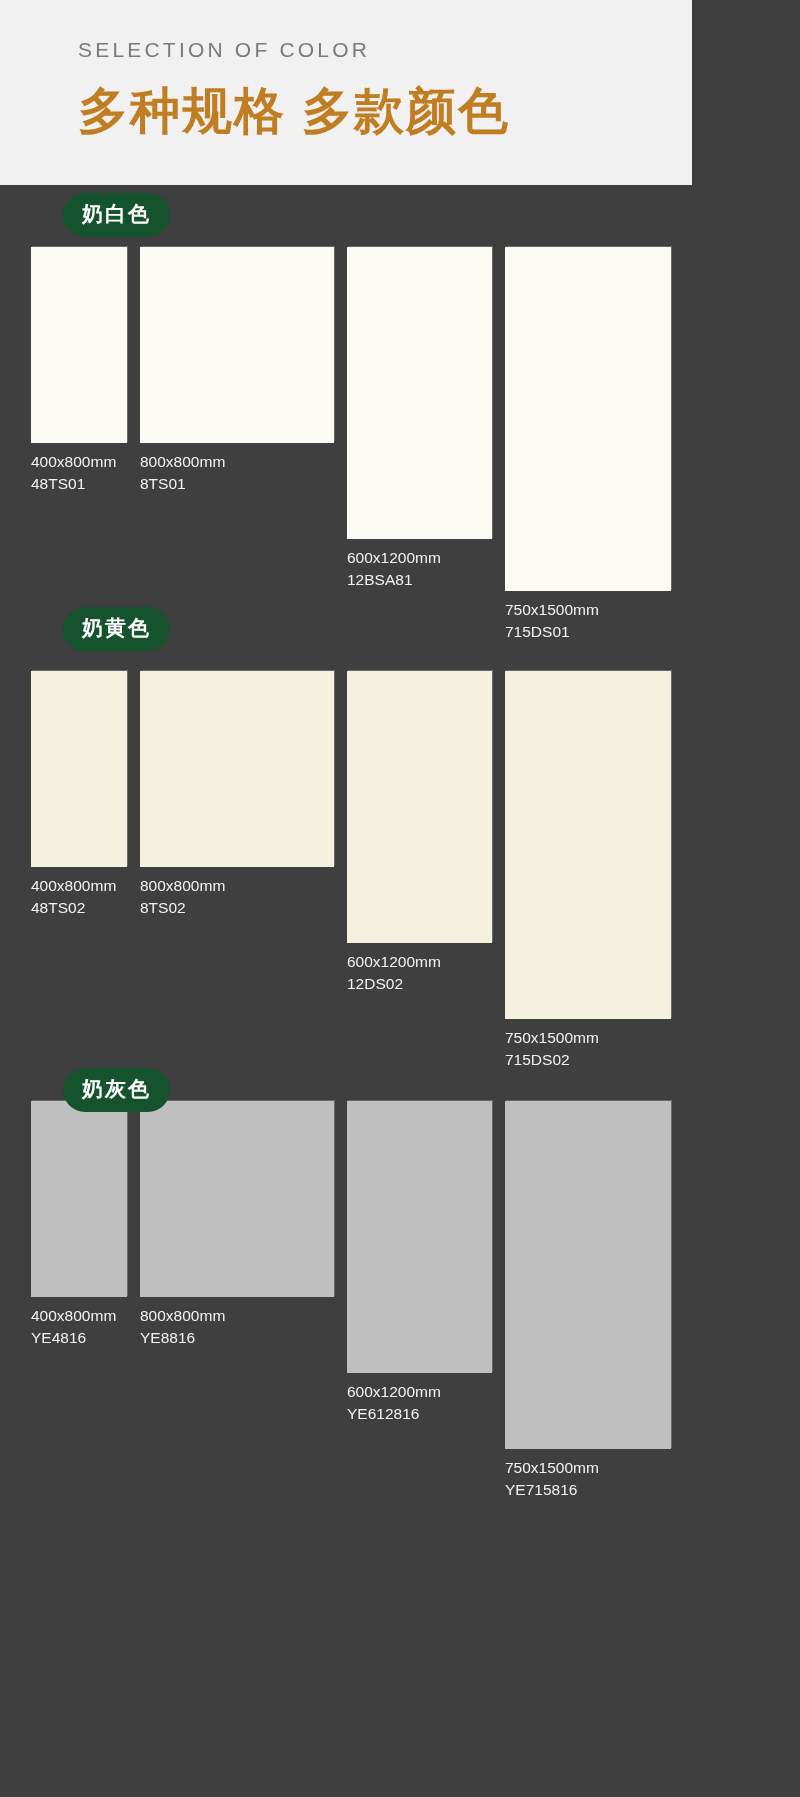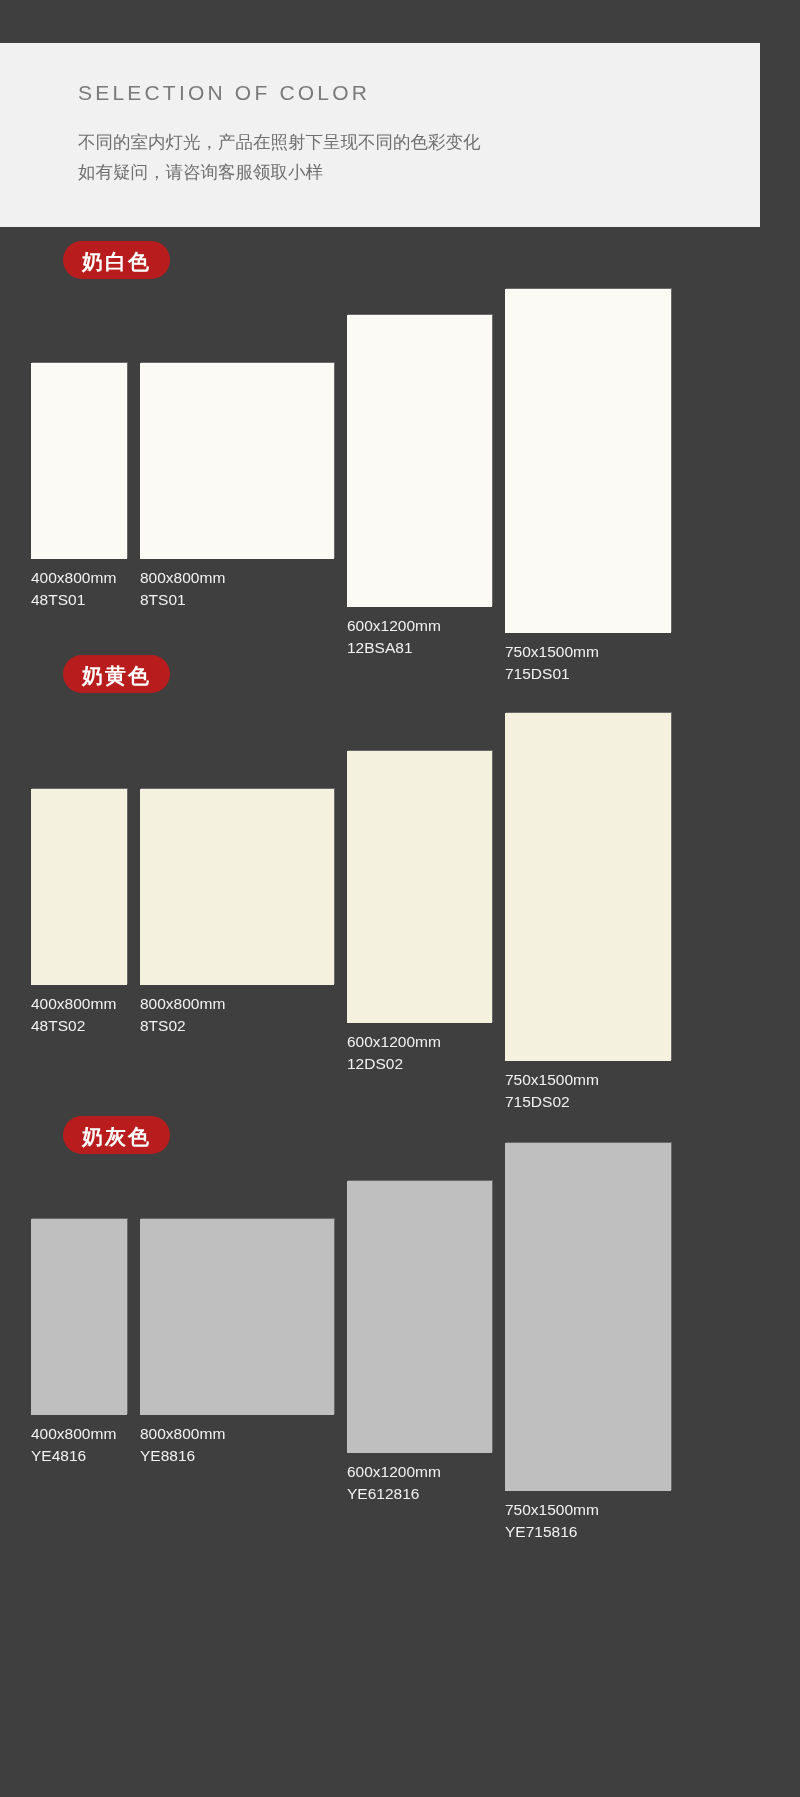--- a/index.html
+++ b/index.html
@@ -7,23 +7,22 @@
   body {
     font-family:"Liberation Sans", sans-serif;
     background:#3f3f3f;
     width:800px;
     overflow-x:hidden;
   }
 
   
   .header {
     background:#f1f1f1;
-    width:760px;
+    width:692px;
     padding:38px 0 40px 78px;
-    margin-top:43px;
   }
   .eyebrow {
     font-size:21px;
     letter-spacing:3.2px;
     color:#7a7a7a;
     font-weight:400;
     white-space:nowrap;
   }
   .headline {
     margin-top:16px;
@@ -43,35 +42,35 @@
 
   
   .swatch-body { background:#3f3f3f; padding-bottom:34px; }
 
   .section { position:relative; }
 
   
   .badge {
     position:absolute;
     left:63px;
-    background:#b91c1c;
+    background:#14532d;
     color:#ffffff;
     font-size:21px;
     font-weight:bold;
     letter-spacing:2px;
-    padding:7px 19px 3px 19px;
+    padding:7px 19px 9px 19px;
     border-radius:22px;
     white-space:nowrap;
     z-index:5;
   }
 
   
   .tile-row {
     display:flex;
-    align-items:center;
+    align-items:flex-start;
     padding-left:31px;
   }
   .tile-cell { margin-right:13px; }
   .tile {
     display:block;
     box-shadow:1px -1px 0 rgba(255,255,255,0.22);
   }
   .caption {
     color:#f2f2f2;
     font-size:15.5px;
@@ -79,24 +78,21 @@
     padding-top:8px;
     white-space:nowrap;
   }
   .caption .code { display:block; }
 </style>
 </head>
 <body>
 
 <div class="header">
   <div class="eyebrow">SELECTION OF COLOR</div>
-  <div class="subline">
-    <div>不同的室内灯光，产品在照射下呈现不同的色彩变化</div>
-    <div>如有疑问，请咨询客服领取小样</div>
-  </div>
+  <div class="headline">多种规格 多款颜色</div>
 </div>
 
 <div class="swatch-body" id="body-root">
     <div class="section" style="padding-top: 62px;">
       <div class="badge" style="bottom: 406px;">奶白色</div>
       <div class="tile-row">
         <div class="tile-cell">
           <div class="tile" style="width: 96px; height: 196px; background: rgb(251, 250, 245);"></div>
           <div class="caption"><span>400x800mm</span><span class="code">48TS01</span></div>
         </div>

